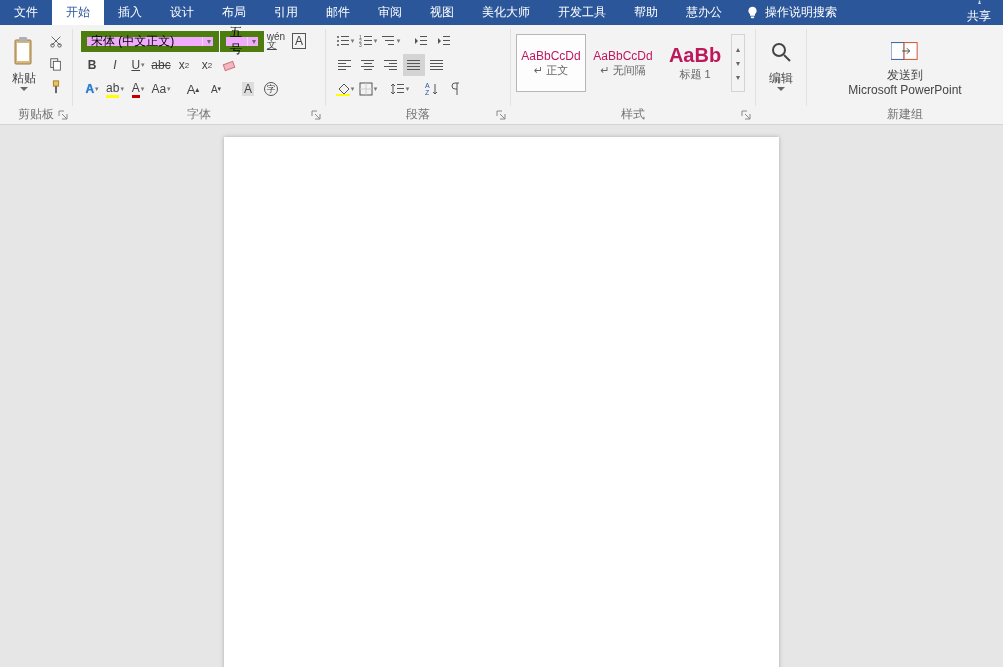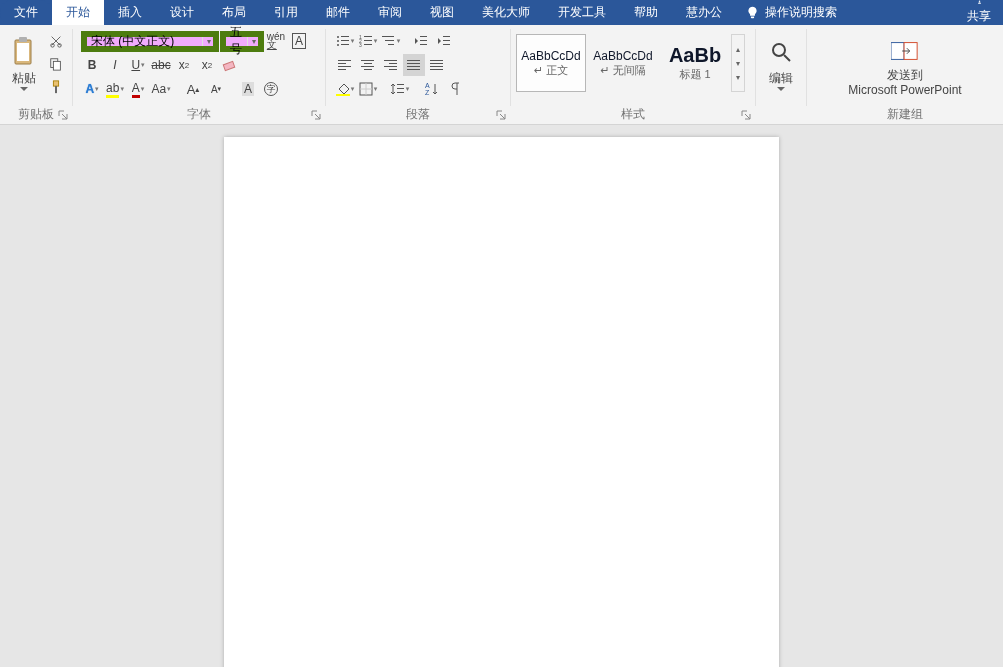--- a/index.html
+++ b/index.html
@@ -23,21 +23,21 @@
 .small-btn{width:20px;height:20px;display:flex;align-items:center;justify-content:center;cursor:pointer;}
 .font-rows{display:flex;flex-direction:column;padding:2px 4px;}
 .row{display:flex;align-items:center;height:24px;gap:1px;}
 .combo{height:21px;background:#f0abfc;border:6px solid #4d7c0f;display:flex;align-items:center;font-size:12px;padding:0 2px 0 4px;cursor:pointer;}
 .combo .dd{margin-left:auto;font-size:8px;color:#666;border-left:1px solid #e0e0e0;padding-left:4px;}
 .tbtn{min-width:22px;height:22px;display:flex;align-items:center;justify-content:center;cursor:pointer;font-size:12px;color:#444;position:relative;}
 .tbtn .dd{font-size:7px;margin-left:1px;color:#777;}
 .styles-gallery{display:flex;align-items:center;height:72px;}
 .style-item{width:70px;height:58px;border:1px solid transparent;display:flex;flex-direction:column;align-items:center;justify-content:center;cursor:pointer;margin:0 1px;}
 .style-item.selected{border:1px solid #b7b7b7;background:#fdfdfd;}
-.style-preview{font-size:12px;color:#0f172a;}
+.style-preview{font-size:12px;color:#be185d;}
 .style-name{font-size:11px;color:#666;margin-top:0;}
 .style-expand{display:flex;flex-direction:column;justify-content:center;height:58px;border:1px solid #d4d4d4;width:14px;cursor:pointer;}
 .style-expand div{height:14px;display:flex;align-items:center;justify-content:center;font-size:8px;color:#666;}
 .document-area{position:absolute;top:125px;left:0;right:0;bottom:0;background:#e6e6e6;overflow:auto;display:flex;justify-content:center;padding-top:12px;}
 .page{width:555px;height:780px;background:#fff;box-shadow:0 0 4px rgba(0,0,0,0.25);}
 svg{display:block;}
 .launcher-svg{width:10px;height:10px;}
 </style>
 </head>
 <body>

